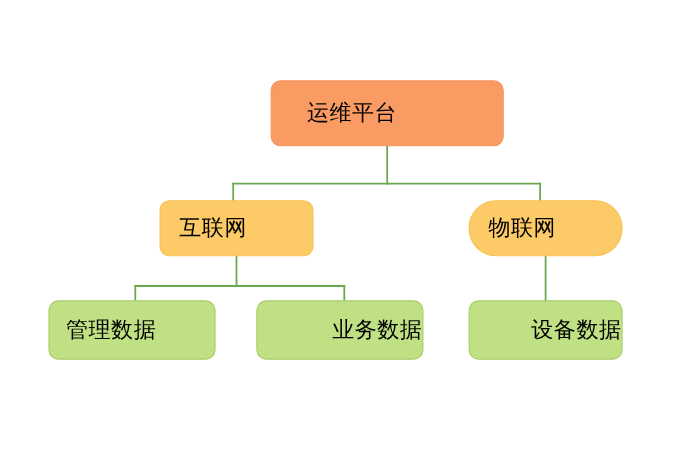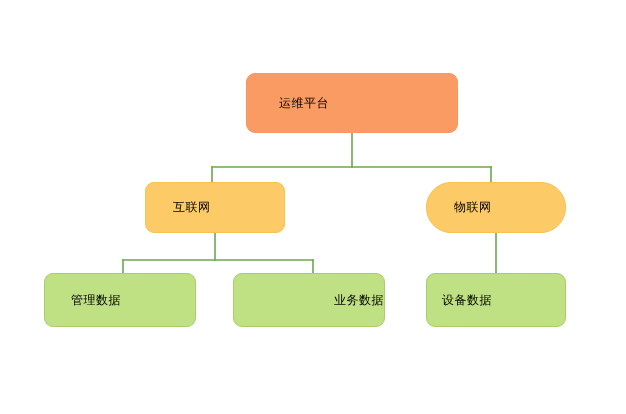--- a/index.html
+++ b/index.html
@@ -28,37 +28,36 @@
     height: 414px;
     pointer-events: none;
   }
   .node {
     position: absolute;
     box-sizing: border-box;
     display: flex;
     align-items: center;
     border-radius: 9px;
     color: #000000;
-    font-size: 12px;
+    font-size: 20px;
     line-height: 1.2;
     letter-spacing: 0.5px;
     white-space: nowrap;
   }
   .node .node-label {
     display: block;
     padding-left: 20px;
   }
   .node.root {
     background: #F99B63;
     border: 1px solid #F79761;
   }
   .node.mid {
     background: #FCCA66;
     border: 1px solid #F7C252;
-    padding-left: 10px;
   }
   .node.leaf {
     background: #BFE083;
     border: 1px solid #A8CE6A;
   }
   .node.root .node-label { padding-left: 32px; }
   .node.mid  .node-label { padding-left: 17px; }
   .node.leaf .node-label { padding-left: 15px; }
 </style>
 </head>
@@ -94,25 +93,25 @@
   </div>
 
   <div class="node mid" style="left:145px; top:182px; width:140px; height:51px;">
     <span class="node-label">互联网</span>
   </div>
 
   <div class="node mid" style="left:426px; top:182px; width:140px; height:51px;border-radius:25px;">
     <span class="node-label">物联网</span>
   </div>
 
-  <div class="node leaf" style="left:44px; top:273px; width:152px; height:54px;padding-left:11px;">
+  <div class="node leaf" style="left:44px; top:273px; width:152px; height:54px;">
     <span class="node-label">管理数据</span>
   </div>
 
   <div class="node leaf" style="left:233px; top:273px; width:152px; height:54px;justify-content:flex-end;">
     <span class="node-label">业务数据</span>
   </div>
 
-  <div class="node leaf" style="left:426px; top:273px; width:140px; height:54px;">
+  <div class="node leaf" style="left:426px; top:273px; width:140px; height:54px;justify-content:flex-end;">
     <span class="node-label">设备数据</span>
   </div>
 
 </div>
 
 </body></html>

